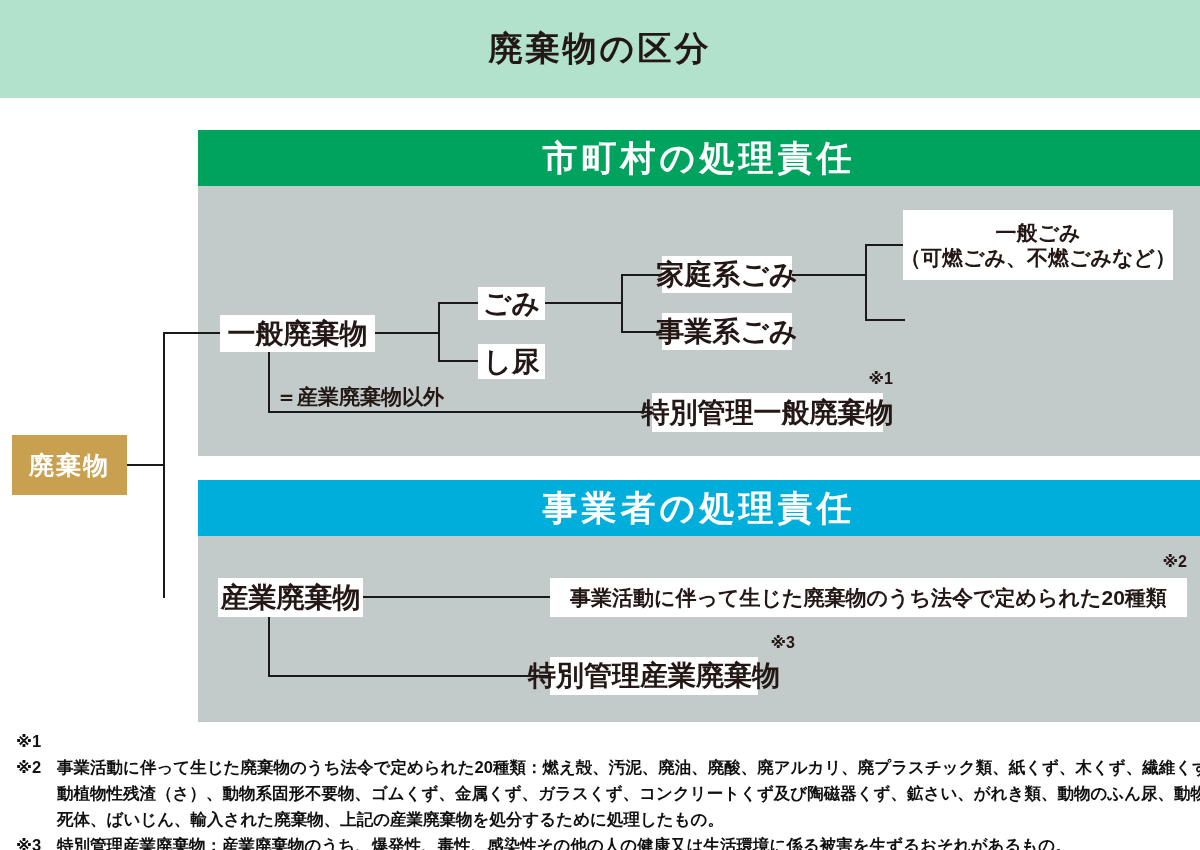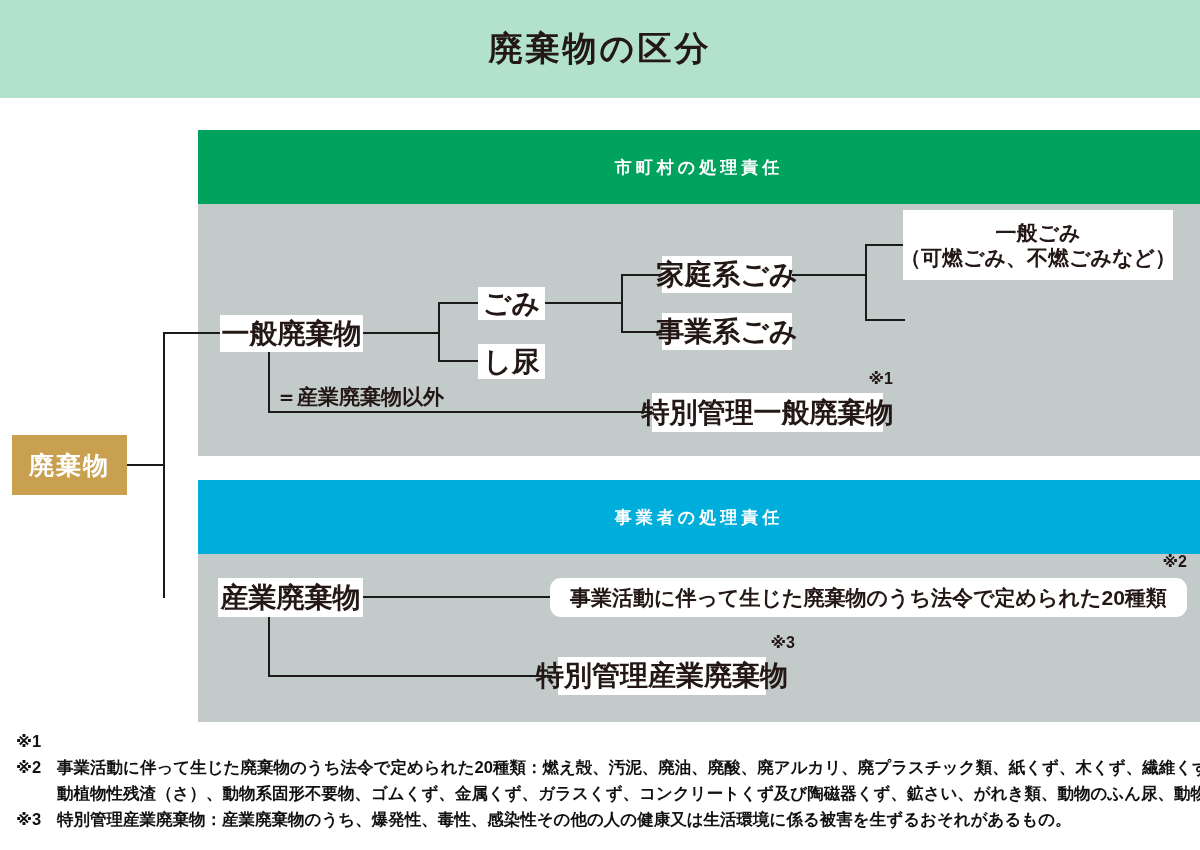--- a/index.html
+++ b/index.html
@@ -7,22 +7,22 @@
     position:relative;width:1200px;height:850px;overflow:hidden;background:#fff;
     font-family:"Liberation Sans","DejaVu Sans",sans-serif;color:var(--text,#231815);
   }
   .banner{
     position:absolute;left:0;top:0;width:1200px;height:98px;
     background:var(--banner-bg,#b2e1cc);display:flex;align-items:center;justify-content:center;
   }
   .banner h1{margin:0;font-size:34px;font-weight:bold;letter-spacing:3px;color:var(--text,#231815);}
   .panel{position:absolute;left:198px;width:1002px;background:var(--panel-bg,#c3cbca);}
   .panel-header{
-    height:74px;display:flex;align-items:center;justify-content:center;
-    color:var(--header-text,#fff);font-size:17px;font-weight:bold;letter-spacing:4px;
+    height:56px;display:flex;align-items:center;justify-content:center;
+    color:var(--header-text,#fff);font-size:35px;font-weight:bold;letter-spacing:4px;
   }
   .panel.municipal{top:130px;height:326px;}
   .panel.municipal .panel-header{background:var(--municipal-header-bg,#00a35e);}
   .panel.business{top:480px;height:242px;}
   .panel.business .panel-header{background:var(--business-header-bg,#00aedc);}
   .node{
     position:absolute;background:var(--node-bg,#fff);color:var(--text,#231815);
     font-weight:bold;font-size:28px;display:flex;align-items:center;justify-content:center;
     text-align:center;white-space:nowrap;line-height:1.2;
   }
@@ -75,54 +75,55 @@
   <div class="ln" style="left:865px;top:244px;width:40px;height:2px;"></div>
   <div class="ln" style="left:865px;top:319px;width:40px;height:2px;"></div>
   <div class="ln" style="left:268px;top:352px;width:2px;height:61px;"></div>
   <div class="ln" style="left:268px;top:411px;width:396px;height:2px;"></div>
   <div class="ln" style="left:363px;top:596px;width:189px;height:2px;"></div>
   <div class="ln" style="left:268px;top:617px;width:2px;height:60px;"></div>
   <div class="ln" style="left:268px;top:675px;width:284px;height:2px;"></div>
 
   <div class="node root" style="left:12px;top:435px;width:115px;height:60px;">廃棄物</div>
 
-  <div class="node" style="left:220px;top:315px;width:143px;height:37px;">一般廃棄物</div>
+  <div class="node" style="left:220px;top:315px;width:155px;height:37px;">一般廃棄物</div>
   <div class="node" style="left:478px;top:287px;width:67px;height:33px;">ごみ</div>
   <div class="node" style="left:478px;top:344px;width:67px;height:35px;">し尿</div>
   <div class="node" style="left:662px;top:256px;width:130px;height:37px;">家庭系ごみ</div>
   <div class="node two-line" style="left:903px;top:210px;width:270px;height:70px;">
     <div>一般ごみ</div>
     <div>（可燃ごみ、不燃ごみなど）</div>
   </div>
   <div class="node" style="left:662px;top:313px;width:130px;height:37px;">事業系ごみ</div>
   <div class="node" style="left:652px;top:393px;width:231px;height:39px;">特別管理一般廃棄物</div>
 
   <div class="node" style="left:218px;top:578px;width:145px;height:39px;">産業廃棄物</div>
-  <div class="node wide" style="left:550px;top:578px;width:637px;height:39px;border-radius:11px;">事業活動に伴って生じた廃棄物のうち法令で定められた20種類</div>
-  <div class="node" style="left:550px;top:657px;width:208px;height:38px;margin-left:8px;">特別管理産業廃棄物</div>
+  <div class="node wide" style="left:550px;top:578px;width:637px;height:39px;">事業活動に伴って生じた廃棄物のうち法令で定められた20種類</div>
+  <div class="node" style="left:550px;top:657px;width:208px;height:38px;">特別管理産業廃棄物</div>
 
   <div class="eq-label" style="left:276px;top:383px;">＝産業廃棄物以外</div>
   <div class="ref" style="left:793px;top:369px;">※1</div>
   <div class="ref" style="left:1087px;top:552px;">※2</div>
   <div class="ref" style="left:695px;top:633px;">※3</div>
 
   <div class="footnotes">
     <div class="fn-row">
       <span class="fm">※1</span>
     </div>
     <div class="fn-row">
       <span class="fm">※2</span>
       <span class="ft">事業活動に伴って生じた廃棄物のうち法令で定められた20種類：燃え殻、汚泥、廃油、廃酸、廃アルカリ、廃プラスチック類、紙くず、木くず、繊維くず、</span>
     </div>
     <div class="fn-row">
       <span class="fm"></span>
       <span class="ft">動植物性残渣（さ）、動物系固形不要物、ゴムくず、金属くず、ガラスくず、コンクリートくず及び陶磁器くず、鉱さい、がれき類、動物のふん尿、動物の</span>
     </div>
     <div class="fn-row">
       <span class="fm"></span>
+      <span class="ft">死体、ばいじん、輸入された廃棄物、上記の産業廃棄物を処分するために処理したもの。</span>
     </div>
     <div class="fn-row">
       <span class="fm">※3</span>
       <span class="ft">特別管理産業廃棄物：産業廃棄物のうち、爆発性、毒性、感染性その他の人の健康又は生活環境に係る被害を生ずるおそれがあるもの。</span>
     </div>
   </div>
 
 </div>
 
 </body></html>

